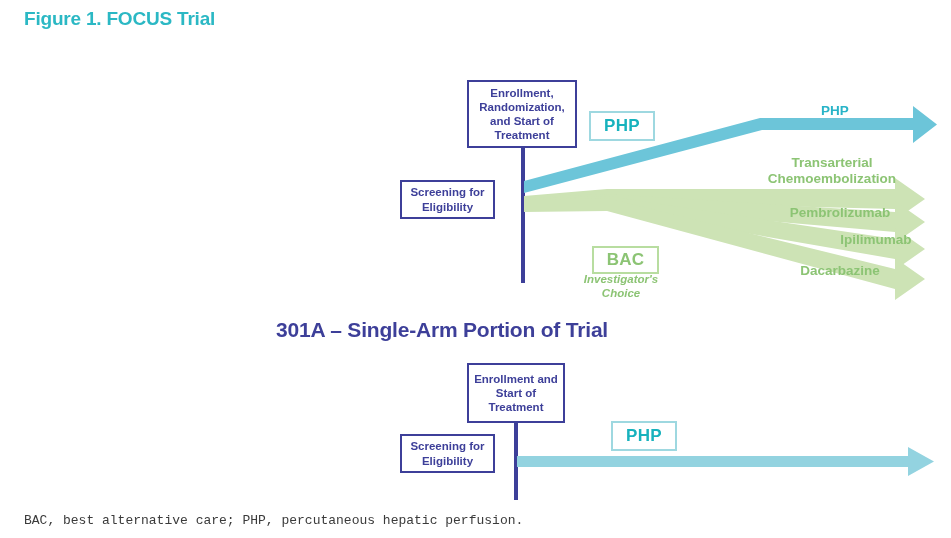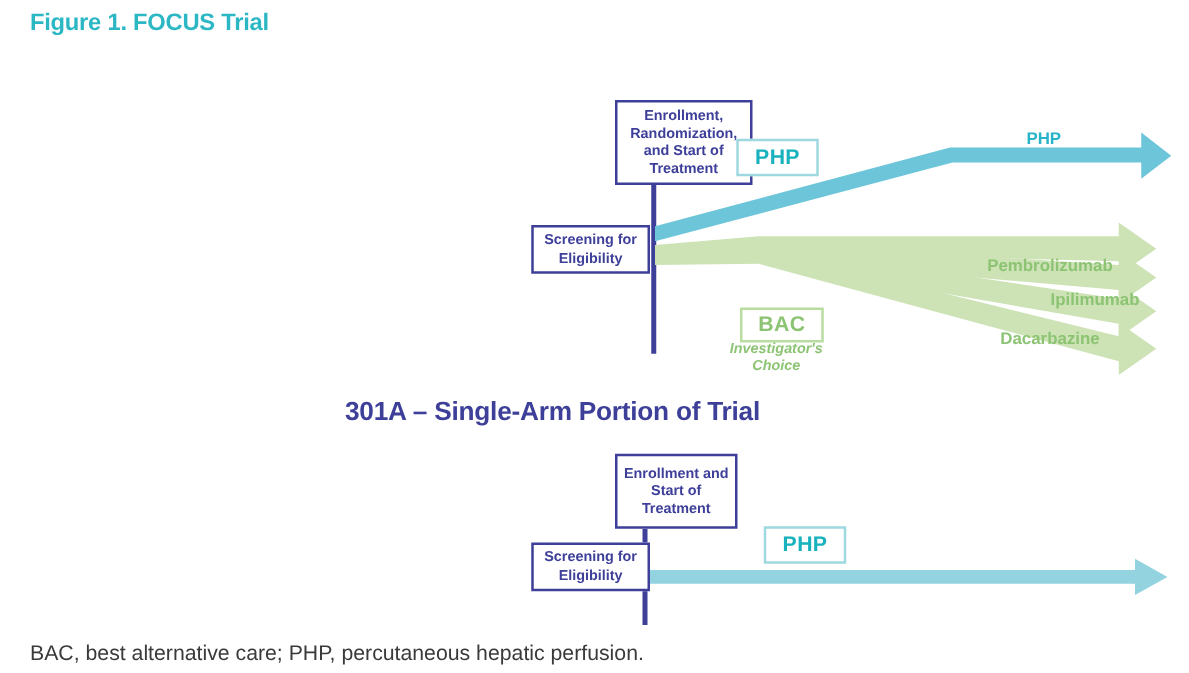--- a/index.html
+++ b/index.html
@@ -49,21 +49,20 @@
     color: #3d3f99;
     font-size: 11.5px;
     font-weight: bold;
     line-height: 1.22;
     text-align: center;
     display: flex;
     align-items: center;
     justify-content: center;
     padding: 2px 4px;
     white-space: pre-line;
-    margin-left: 25px;
   }
   #box-enrollment-301 { left: 467px; top: 80px; width: 110px; height: 68px; }
   #box-screening-301  { left: 400px; top: 180px; width: 95px; height: 39px; }
   #box-enrollment-301a{ left: 467px; top: 363px; width: 98px; height: 60px; }
   #box-screening-301a { left: 400px; top: 434px; width: 95px; height: 39px; }
 
   .tag-box {
     position: absolute;
     box-sizing: border-box;
     background: #ffffff;
@@ -115,23 +114,23 @@
   #label-php-top   { left: 760px; top: 103px; width: 150px; }
   #label-tace      { left: 742px; top: 155px; width: 180px; }
   #label-pembro    { left: 760px; top: 205px; width: 160px; }
   #label-ipi       { left: 796px; top: 232px; width: 160px; }
   #label-dacarb    { left: 760px; top: 263px; width: 160px; }
 
   #footnote {
     position: absolute;
     left: 24px;
     top: 513px;
-    font-size: 17px;
+    font-size: 13px;
     color: #3a3a3a;
-    font-family: Liberation Sans, sans-serif;
+    font-family: Liberation Mono, monospace;
     white-space: nowrap;
   }
   svg.flow-layer {
     position: absolute;
     left: 0; top: 0;
     width: 951px;
     height: 538px;
     pointer-events: none;
   }
 </style>
@@ -181,20 +180,22 @@
 
   <div class="tag-box tag-php" id="tag-php-301">PHP</div>
 
   <div class="tag-box tag-bac" id="tag-bac-301">BAC</div>
 
   <div id="bac-sublabel">Investigator's
 Choice</div>
 
   <div class="arm-label php-label" id="label-php-top">PHP</div>
 
+  <div class="arm-label" id="label-tace">Transarterial
+Chemoembolization</div>
 
   <div class="arm-label" id="label-pembro">Pembrolizumab</div>
 
   <div class="arm-label" id="label-ipi">Ipilimumab</div>
 
   <div class="arm-label" id="label-dacarb">Dacarbazine</div>
 
   <div class="section-heading" id="heading-301a">301A – Single-Arm Portion of Trial</div>
 
   <div class="node-box" id="box-enrollment-301a">Enrollment and

